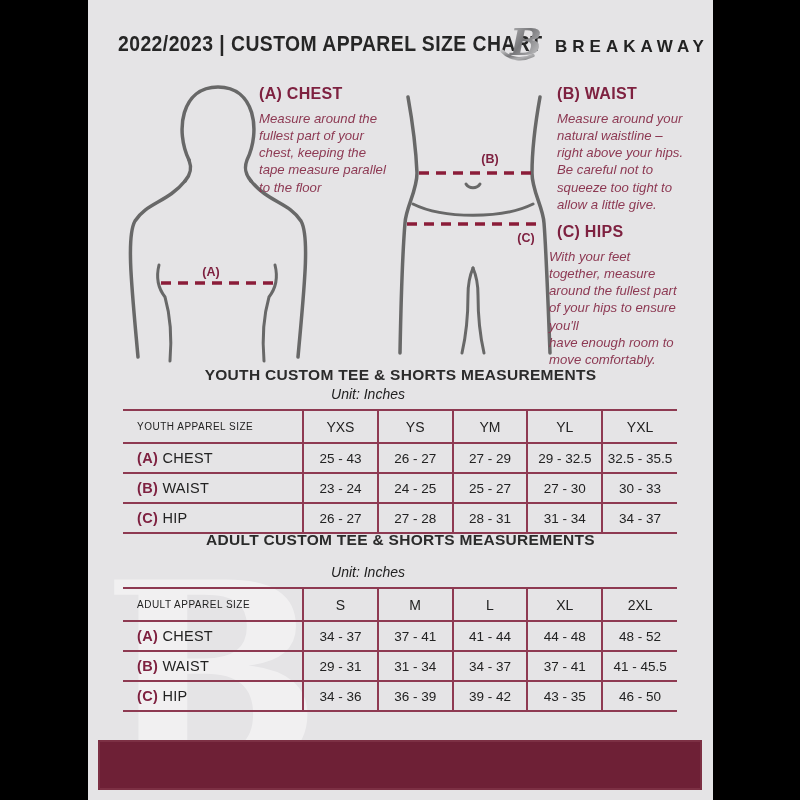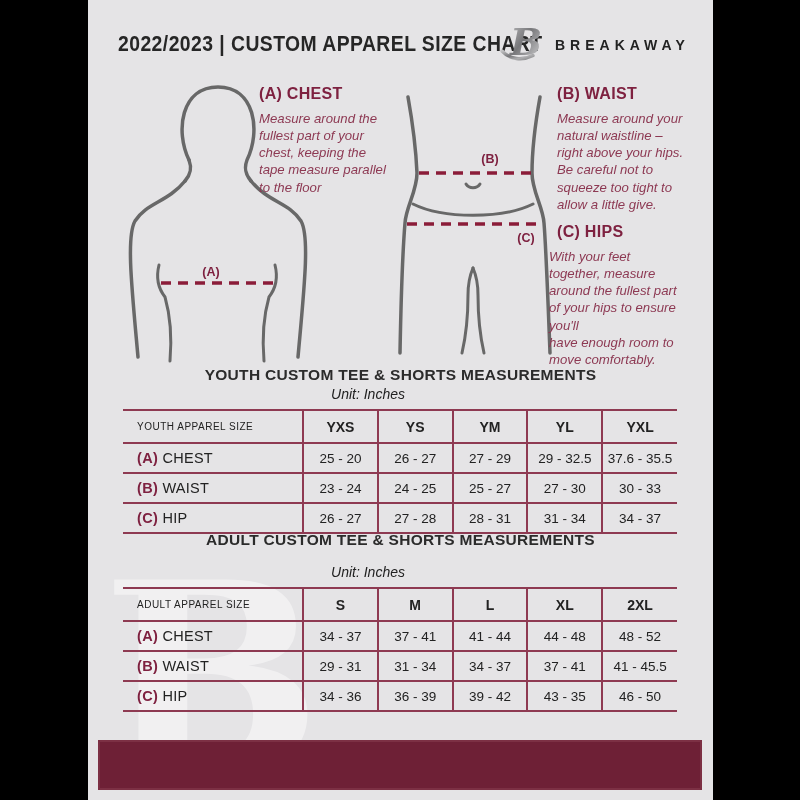--- a/index.html
+++ b/index.html
@@ -14,40 +14,40 @@
   *{box-sizing:border-box;}
   html,body{margin:0;padding:0;}
   body{width:800px;height:800px;background:#000;font-family:"Liberation Sans",sans-serif;overflow:hidden;}
   .frame{position:relative;width:800px;height:800px;background:#000;}
   .page{position:absolute;left:88px;top:0;width:625px;height:800px;background:var(--page-bg);overflow:hidden;}
   .page > *{position:absolute;z-index:2;}
   .watermark{z-index:1;left:14px;top:548px;font-family:"DejaVu Serif",serif;font-weight:bold;
     font-size:260px;line-height:1;color:rgba(255,255,255,0.45);letter-spacing:0;}
   .header-title{left:30px;top:31px;font-size:22px;font-weight:700;color:var(--ink);
     letter-spacing:0.5px;transform:scaleX(0.88);transform-origin:left center;white-space:nowrap;}
-  .brand{left:467px;top:37px;font-size:14px;font-weight:700;color:#222;letter-spacing:5px;white-space:nowrap;}
+  .brand{left:467px;top:37px;font-size:17px;font-weight:700;color:#222;letter-spacing:5px;white-space:nowrap;}
   .logo{left:411px;top:18px;}
   .sec-heading{font-size:16px;font-weight:800;color:var(--maroon);letter-spacing:0.3px;white-space:nowrap;}
   .sec-body{font-style:italic;color:var(--maroon-body);font-size:13.2px;line-height:1.3;white-space:pre-line;}
   .fig path{fill:none;stroke:var(--fig-gray);stroke-width:3.5;stroke-linecap:round;}
   .fig path.thin{stroke-width:3;}
   .fig line.dash{stroke:#8b1c39;stroke-width:3.4;stroke-dasharray:10,7;}
   .fig text{fill:var(--maroon);font-family:"Liberation Sans",sans-serif;font-size:12.5px;font-weight:bold;}
   .tbl-title{left:0;top:366px;width:625px;text-align:center;font-size:15.5px;font-weight:700;color:#2b2b2b;letter-spacing:0.3px;}
   .tbl-unit{left:0;top:386px;width:518px;text-align:center;font-size:14px;font-style:italic;color:#222;padding-left:42px;}
   .tbl-title.adult{top:531px;}
   .tbl-unit.adult{top:564px;}
   table.size-table{border-collapse:collapse;table-layout:fixed;width:554px;border-top:2px solid var(--tbl-border);}
   table.size-table tr{border-bottom:2px solid var(--tbl-border);}
   table.size-table th, table.size-table td{border-left:2px solid var(--tbl-border);padding:0;margin:0;
     text-align:center;vertical-align:middle;color:#222;}
   table.size-table th:first-child, table.size-table td:first-child{border-left:none;text-align:left;padding-left:14px;}
   table.size-table tr.head{height:33px;}
   table.size-table tr.row{height:30px;}
-  th.size-label{font-size:14px;font-weight:700;color:#222;}
+  th.size-label{font-size:14px;font-weight:400;color:#222;}
   th.axis-label{font-size:10px;font-weight:400;color:#3d3d3d;letter-spacing:0.5px;}
   td.val{font-size:13.5px;}
   td.rowlabel{font-size:14.5px;letter-spacing:0.3px;}
   td.rowlabel .pfx{color:var(--maroon);font-weight:700;}
   .youth-table{left:35px;top:409px;}
   .adult-table{left:35px;top:587px;}
   .footer-bar{left:10px;top:740px;width:604px;height:50px;background:var(--footer);border:2px solid #7c3044;}
 </style>
 </head>
 <body>
@@ -135,25 +135,25 @@
           <tr class="head">
         <th class="axis-label">YOUTH APPAREL SIZE</th>
         <th class="size-label">YXS</th>
         <th class="size-label">YS</th>
         <th class="size-label">YM</th>
         <th class="size-label">YL</th>
         <th class="size-label">YXL</th>
       </tr>
       <tr class="row">
         <td class="rowlabel"><span class="pfx">(A)</span> <span>CHEST</span></td>
-        <td class="val">25 - 20</td>
+        <td class="val">25 - 43</td>
         <td class="val">26 - 27</td>
         <td class="val">27 - 29</td>
         <td class="val">29 - 32.5</td>
-        <td class="val">37.6 - 35.5</td>
+        <td class="val">32.5 - 35.5</td>
       </tr>
       <tr class="row">
         <td class="rowlabel"><span class="pfx">(B)</span> <span>WAIST</span></td>
         <td class="val">23 - 24</td>
         <td class="val">24 - 25</td>
         <td class="val">25 - 27</td>
         <td class="val">27 - 30</td>
         <td class="val">30 - 33</td>
       </tr>
       <tr class="row">

